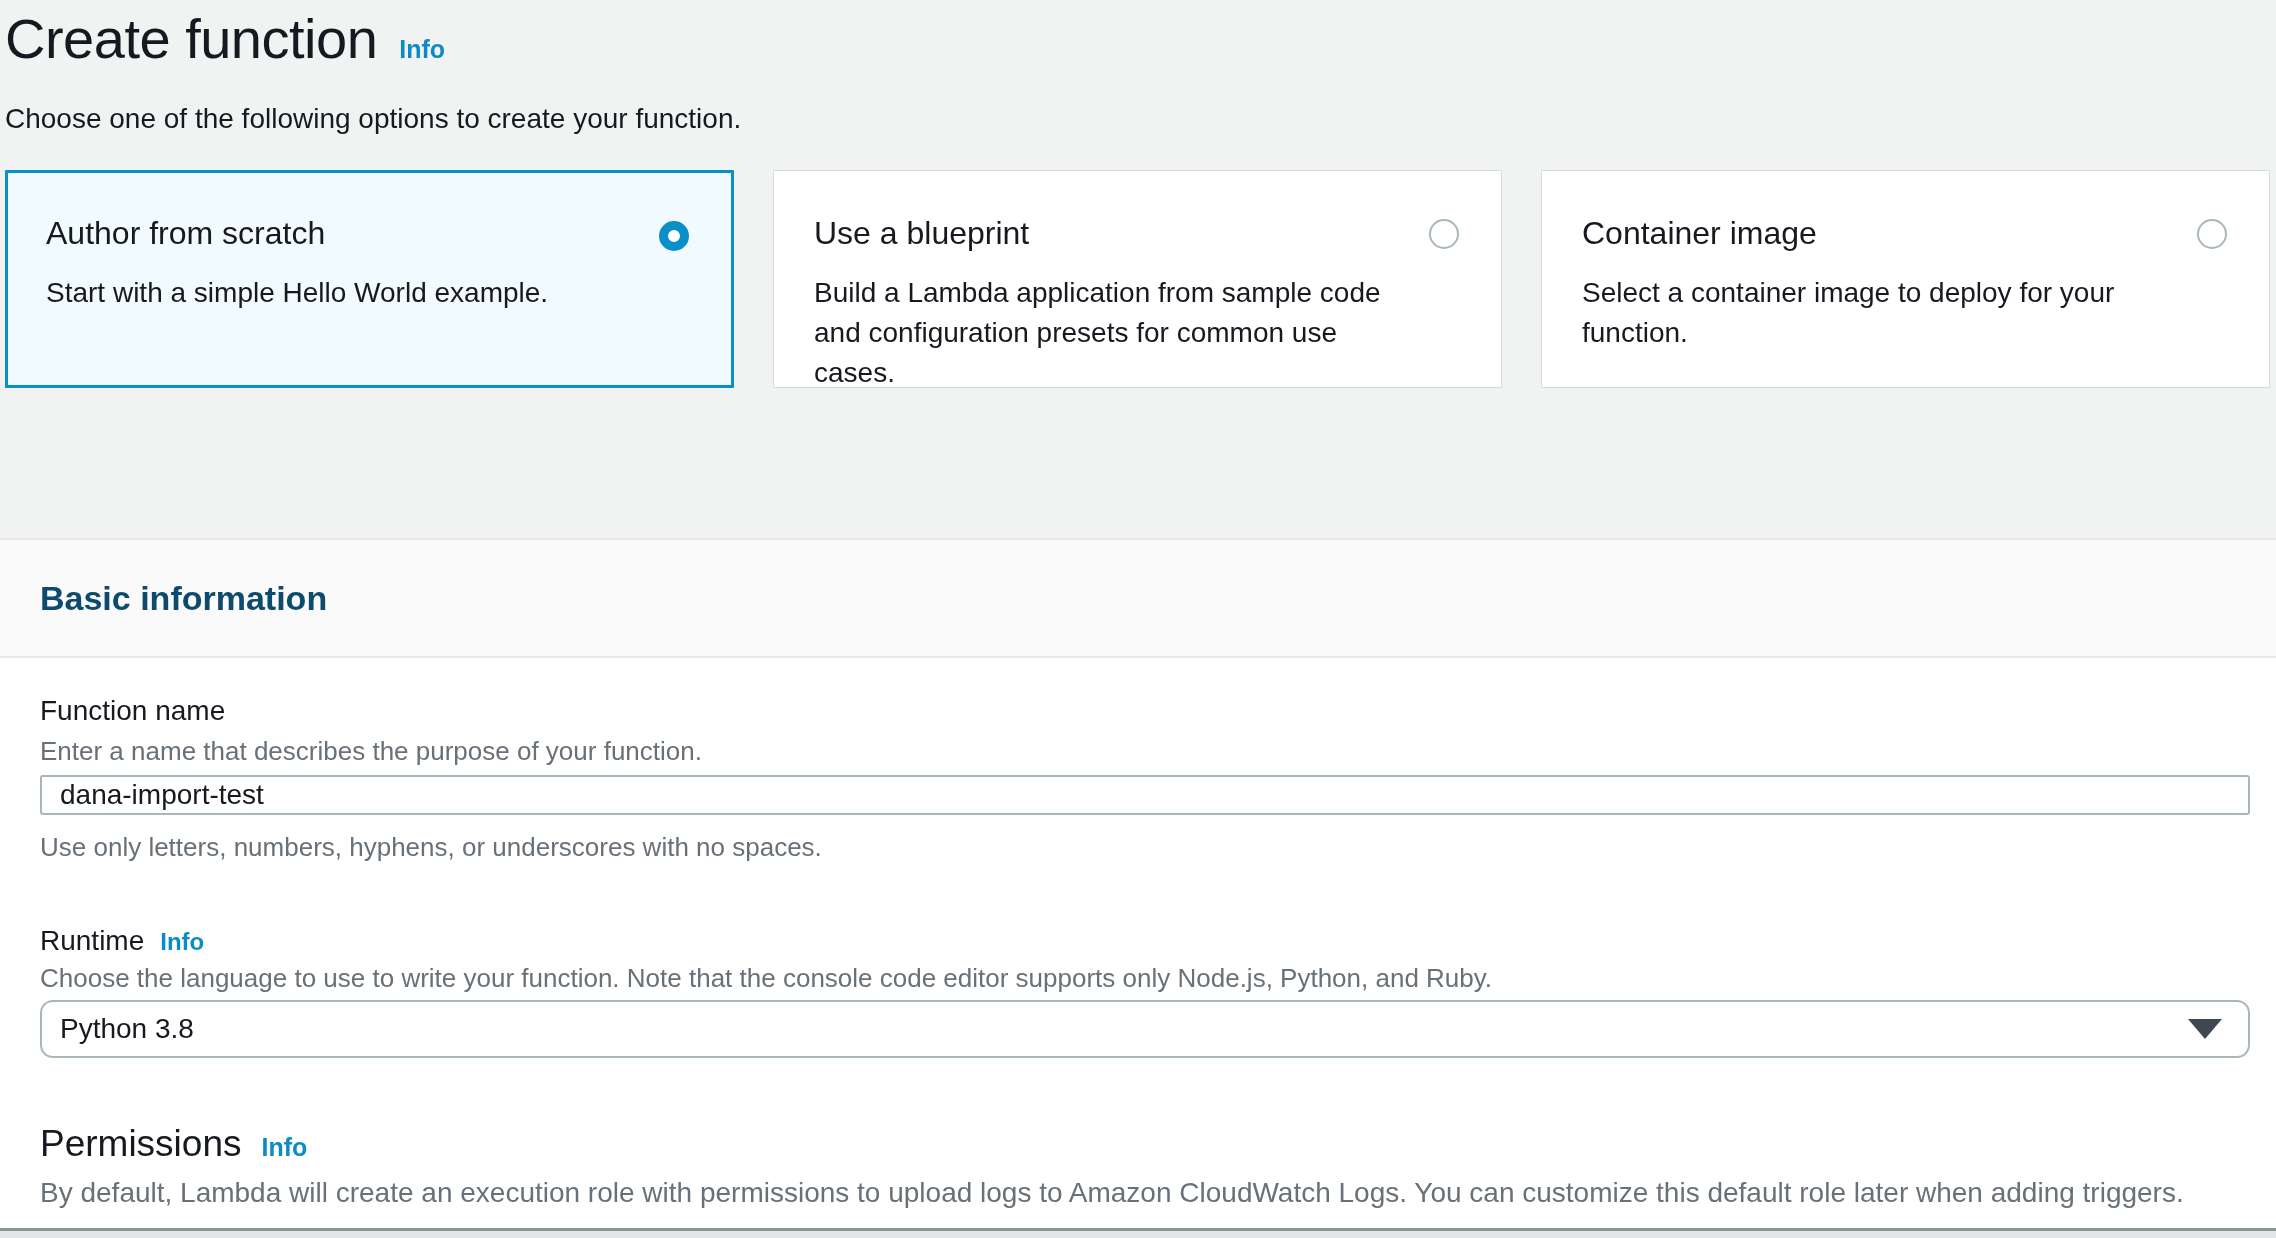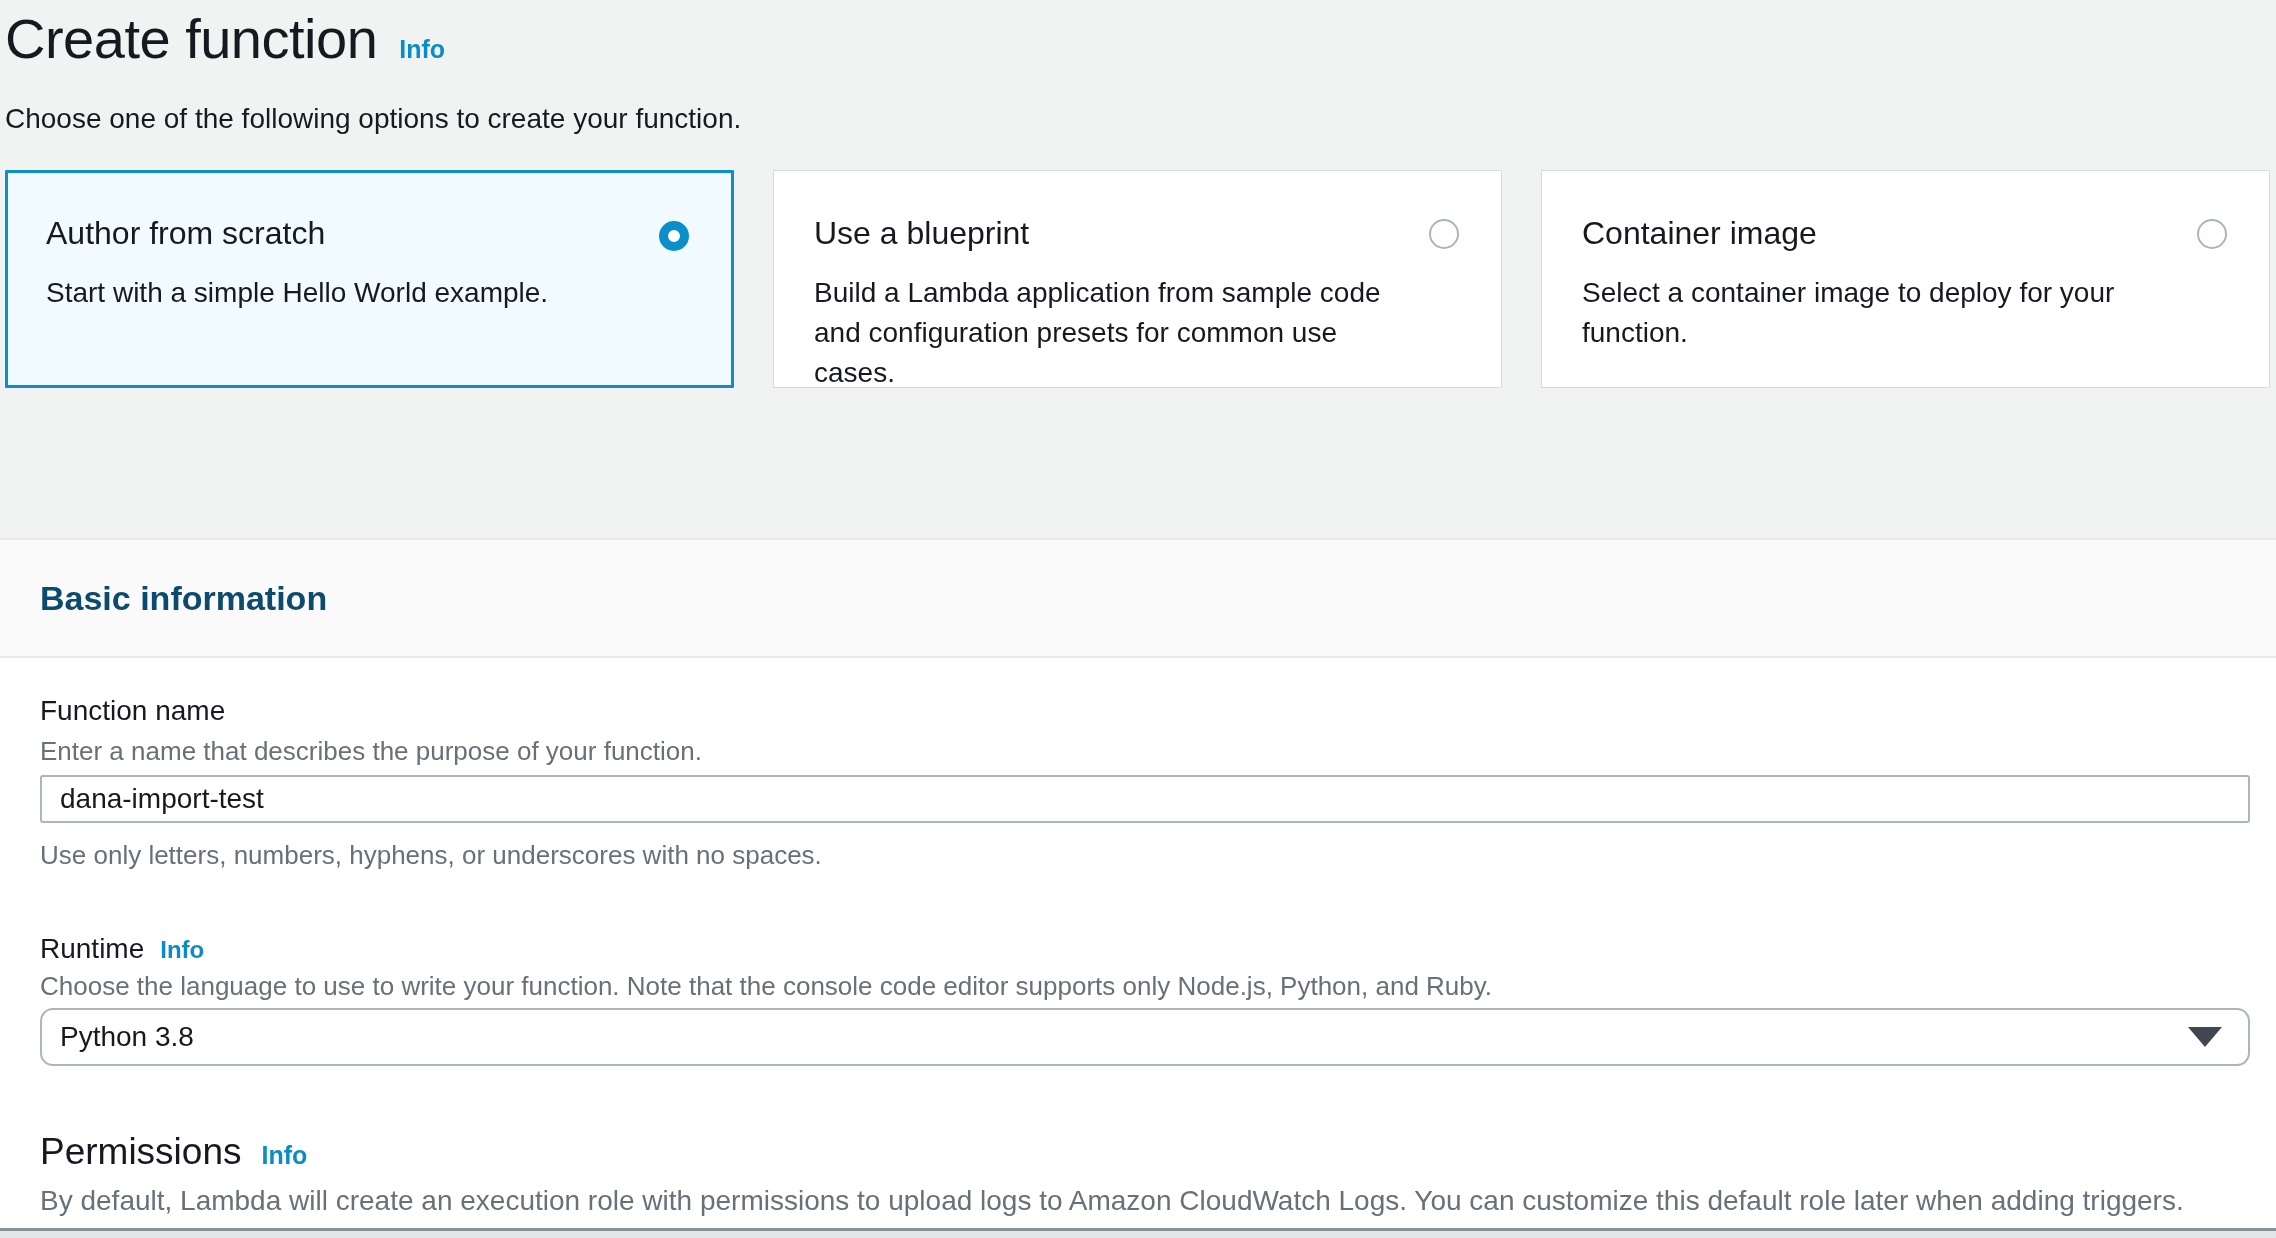--- a/index.html
+++ b/index.html
@@ -68,21 +68,21 @@
   .band h2 { font-size:34px; font-weight:700; color:#0c4a6e; }
 
   
   .form { background:#ffffff; padding:0 26px 0 40px; }
   .field-label { margin-top:36px; font-size:28px; line-height:34px; color:#16191f; }
   .label-row { display:flex; align-items:baseline; gap:16px; }
   .label-row .info-link { font-size:24px; }
   .field-desc { margin-top:7px; font-size:26px; line-height:32px; color:var(--gray-text); }
   .text-input {
     display:block; width:100%;
-    margin-top:8px; height:48px;
+    margin-top:8px; height:40px;
     border:2px solid var(--border-gray); border-radius:3px;
     font-family:"Liberation Sans", sans-serif;
     font-size:28px; color:#16191f;
     padding:0 18px; background:#ffffff; outline:none;
   }
   .constraint { margin-top:16px; font-size:26px; line-height:32px; color:var(--gray-text); }
   .runtime-label-row { margin-top:46px; }
   .select-box {
     margin-top:6px; height:58px; width:100%;
     border:2px solid var(--border-gray); border-radius:13px;

